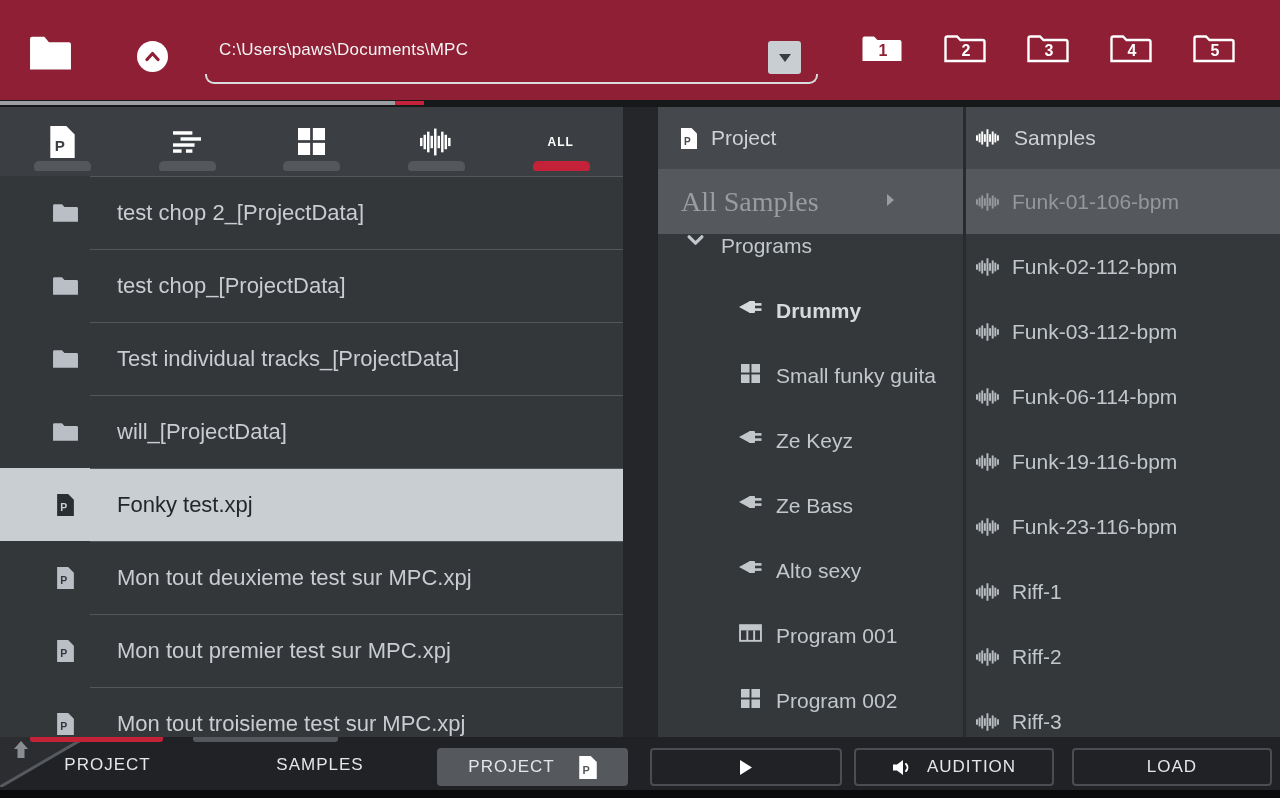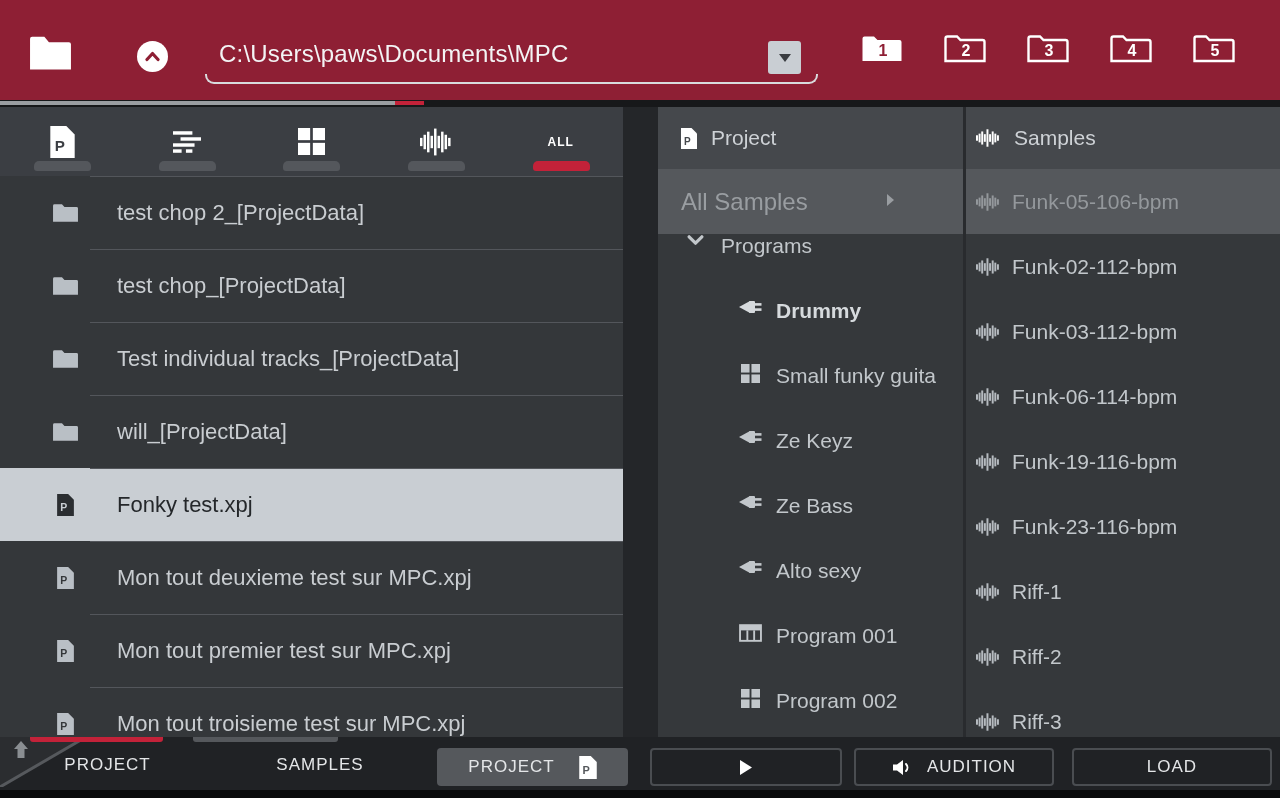--- a/index.html
+++ b/index.html
@@ -6,21 +6,21 @@
   #app{position:relative;width:1280px;height:798px;overflow:hidden;
        font-family:"Liberation Sans",sans-serif;background:#35383b;-webkit-font-smoothing:antialiased;}
   #app, #app *{box-sizing:border-box;}
 
   
   .topbar{position:absolute;left:0;top:0;width:1280px;height:100px;background:#8E1F34;}
   .tb-folder{position:absolute;left:28px;top:31px;width:45px;height:42px;}
   .tb-up{position:absolute;left:137px;top:41px;width:31px;height:31px;border-radius:50%;
          background:#fff;display:flex;align-items:center;justify-content:center;cursor:pointer;}
   .path-field{position:absolute;left:205px;top:30px;width:615px;height:58px;}
-  .path-text{position:absolute;left:14px;top:10px;font-size:24px;color:#f3f4f5;letter-spacing:0.2px;white-space:nowrap;}
+  .path-text{position:absolute;left:14px;top:10px;font-size:17px;color:#f3f4f5;letter-spacing:0.2px;white-space:nowrap;}
   .path-underline{position:absolute;left:0;bottom:4px;width:613px;height:10px;
          border:2px solid #d9dbdd;border-top:none;border-radius:0 0 9px 9px;}
   .path-drop{position:absolute;left:563px;top:11px;width:33px;height:33px;background:#c9ced3;
          border-radius:3px;display:flex;align-items:center;justify-content:center;cursor:pointer;}
   .slots{position:absolute;left:860px;top:30px;width:400px;height:40px;display:flex;gap:39px;}
   .slot{width:44px;height:36px;cursor:pointer;}
   .slot-shape{fill:none;stroke:#fff;stroke-width:2.4;}
   .slot.active .slot-shape{fill:#fff;stroke:none;}
   .slot-num{fill:#fff;font-size:16px;font-weight:700;font-family:"Liberation Sans",sans-serif;}
   .slot.active .slot-num{fill:#8E1F34;}
@@ -58,21 +58,21 @@
   .right-panel{position:absolute;left:658px;top:107px;width:622px;height:630px;background:#35383b;overflow:hidden;}
   .rp-header{position:absolute;top:0;height:62px;background:#45484c;display:flex;align-items:center;
              color:#ced2d6;font-size:21px;}
   .rp-header .hdr-ic{display:flex;margin-right:14px;color:#fff;}
   .hdr-project{left:0;width:305px;padding-left:23px;--doc-text:#45484c;}
   .hdr-samples{left:308px;width:314px;padding-left:10px;}
   .rp-highlight{position:absolute;left:0;top:62px;width:622px;height:65px;background:#55585c;}
   .rp-divider{position:absolute;left:305px;top:0;width:3px;height:630px;background:#292b2e;}
 
   .all-samples-row{position:absolute;left:0;top:62px;width:255px;height:65px;display:flex;align-items:center;
-                   padding-left:23px;color:#999da1;font-size:24px;cursor:pointer;}
+                   padding-left:23px;color:#999da1;font-size:28px;cursor:pointer;font-family:Liberation Serif, serif;}
   .all-samples-arrow{position:absolute;right:18px;top:24px;color:#999da1;}
   .sample-highlight-row{position:absolute;left:308px;top:62px;width:314px;height:65px;display:flex;align-items:center;
                    padding-left:10px;color:#94989c;font-size:21px;cursor:pointer;}
   .sample-highlight-row .ic-wrap{display:flex;margin-right:12px;color:#94989c;}
 
   .tree{position:absolute;left:0;top:127px;width:305px;overflow:hidden;}
   .tree-row{position:relative;height:65px;display:flex;color:#c2c7cb;font-size:21px;
             white-space:nowrap;overflow:hidden;cursor:pointer;}
   .tree-row .ic-wrap{display:flex;margin-right:14px;color:#c2c7cb;width:24px;justify-content:center;flex:none;}
   .tree-row.lv1{padding-left:25px;}
@@ -355,21 +355,21 @@
             <rect x="2.4" y="5" width="1.8" height="8"></rect>
           <rect x="4.8" y="3" width="1.8" height="12"></rect>
             <rect x="7.2" y="5.5" width="1.8" height="7"></rect>
           <rect x="9.6" y="1" width="1.8" height="16"></rect>
             <rect x="12" y="5.5" width="1.8" height="7"></rect>
           <rect x="14.4" y="3" width="1.8" height="12"></rect>
             <rect x="16.8" y="5" width="1.8" height="8"></rect>
           <rect x="19.2" y="6.5" width="1.8" height="5"></rect>
         </svg>
       </span>
-      <span>Funk-05-106-bpm</span>
+      <span>Funk-01-106-bpm</span>
     </div>
 
     <div class="tree">
 
         <div class="tree-row t-chevron-down lv1">
           <span class="ic-wrap">
             <svg class="ic ic-chevron-down" width="17" height="12" viewBox="0 0 16 11">
               <polyline points="2,2.5 8,8.5 14,2.5" fill="none" stroke="currentColor" stroke-width="3" stroke-linecap="round" stroke-linejoin="round"></polyline>
             </svg>
 

